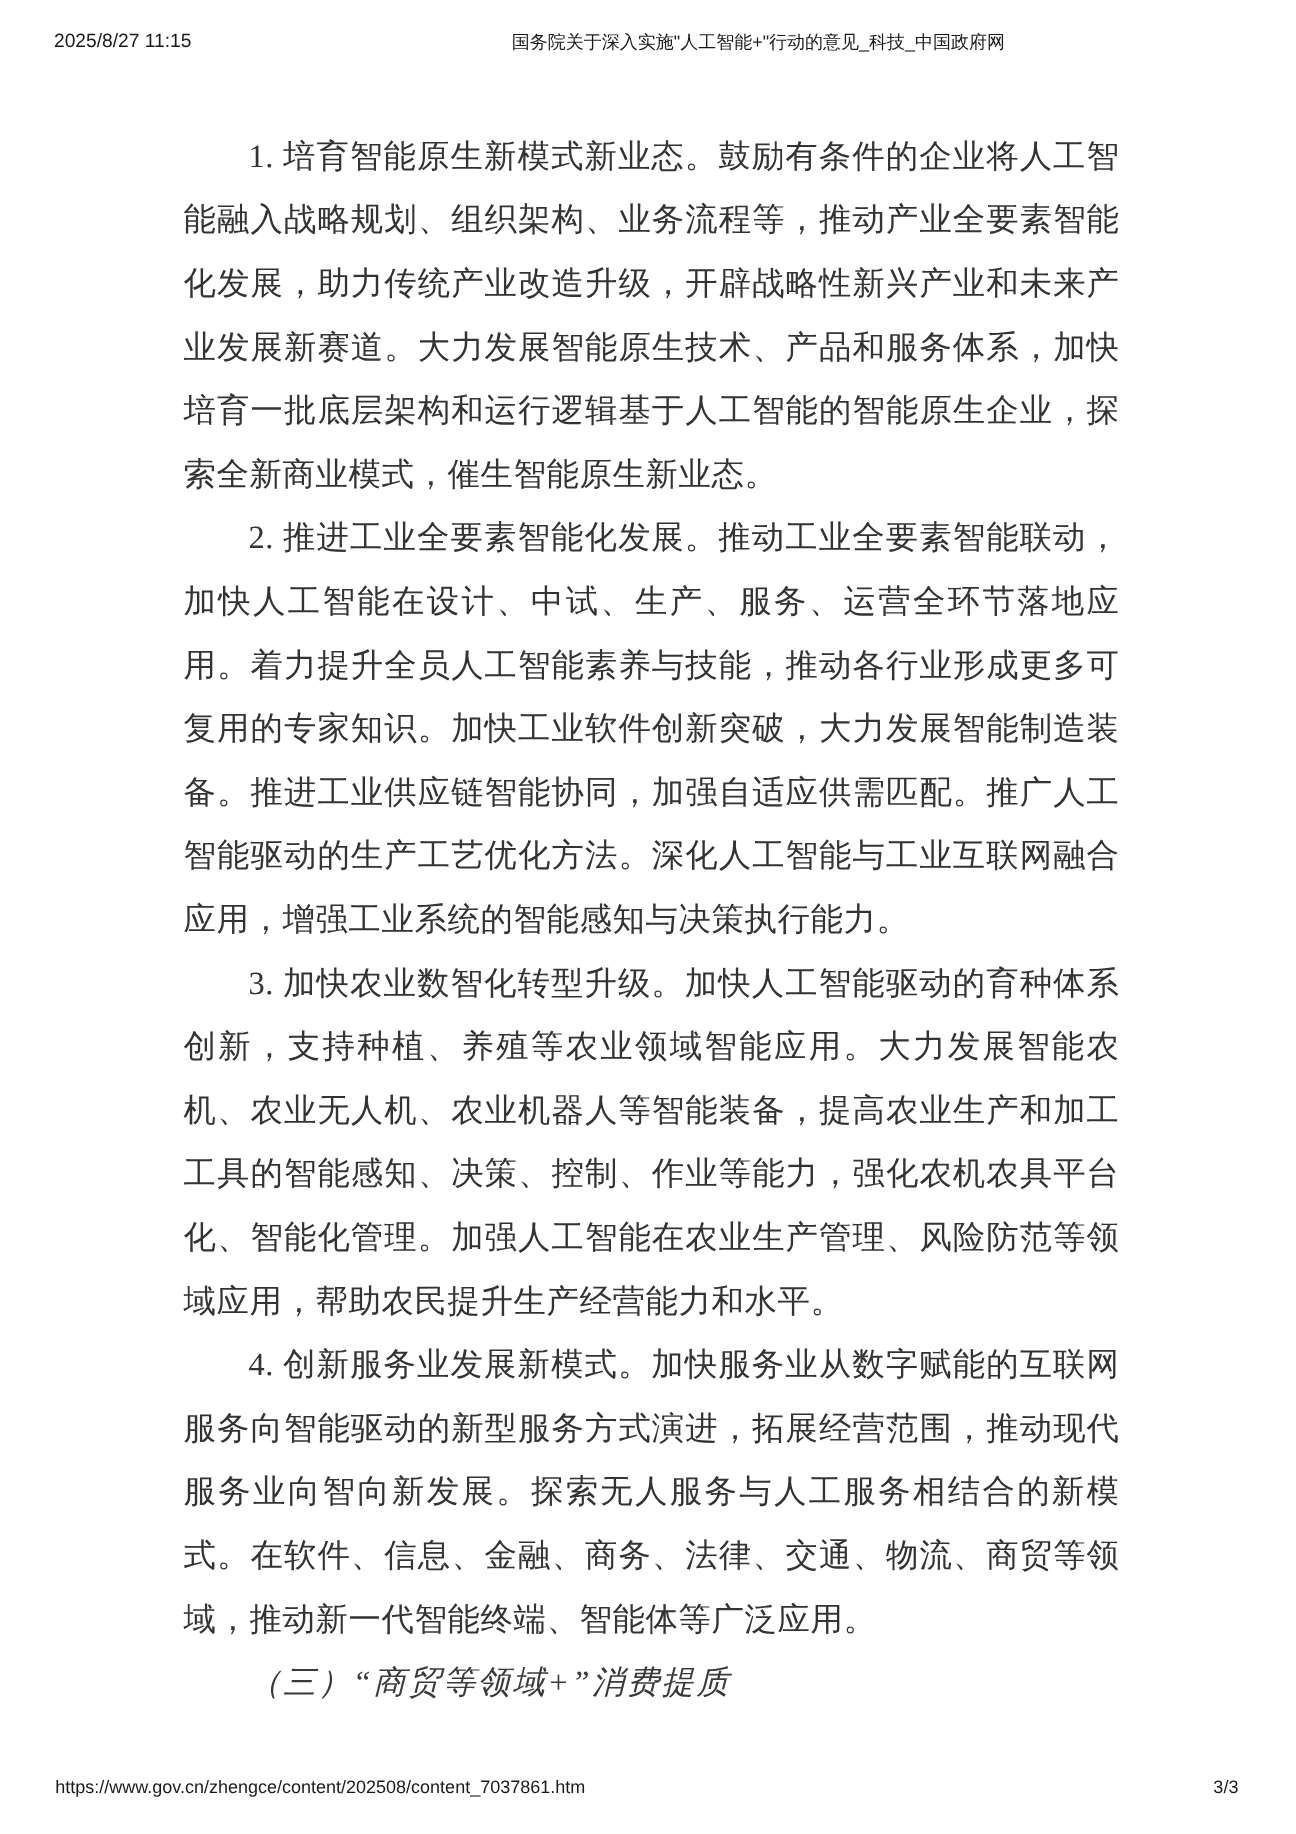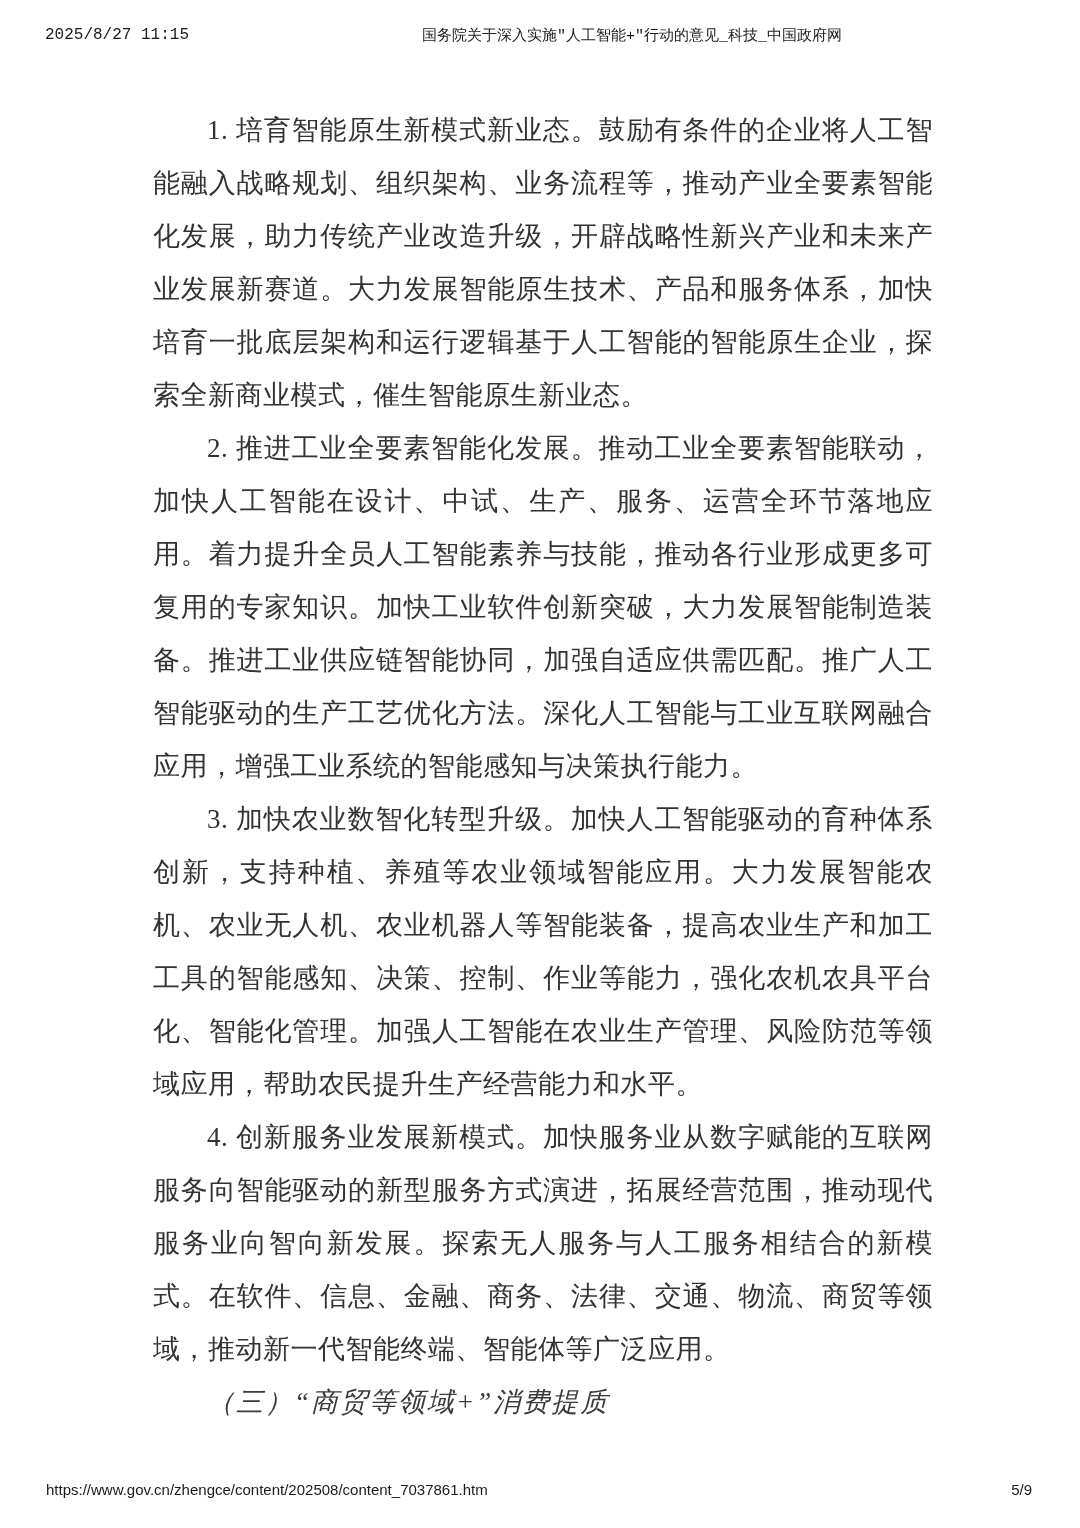--- a/index.html
+++ b/index.html
@@ -11,21 +11,21 @@
     position: relative;
     font-family: "Liberation Serif", "DejaVu Serif", serif;
     overflow: hidden;
   }
   .print-header {
     position: absolute;
     top: 26px;
     left: 0;
     width: 1080px;
     height: 24px;
-    font-family: Liberation Mono, monospace;
+    font-family: Liberation Sans, sans-serif;
     font-size: 16px;
     color: #1a1a1a;
     text-align: center;
   }
   .header-datetime {
     position: absolute;
     left: 45px;
     top: 0;
     white-space: nowrap;
   }
@@ -94,14 +94,14 @@
 <div class="document-body">
   <p>1. 培育智能原生新模式新业态。鼓励有条件的企业将人工智能融入战略规划、组织架构、业务流程等，推动产业全要素智能化发展，助力传统产业改造升级，开辟战略性新兴产业和未来产业发展新赛道。大力发展智能原生技术、产品和服务体系，加快培育一批底层架构和运行逻辑基于人工智能的智能原生企业，探索全新商业模式，催生智能原生新业态。</p>
   <p>2. 推进工业全要素智能化发展。推动工业全要素智能联动，加快人工智能在设计、中试、生产、服务、运营全环节落地应用。着力提升全员人工智能素养与技能，推动各行业形成更多可复用的专家知识。加快工业软件创新突破，大力发展智能制造装备。推进工业供应链智能协同，加强自适应供需匹配。推广人工智能驱动的生产工艺优化方法。深化人工智能与工业互联网融合应用，增强工业系统的智能感知与决策执行能力。</p>
   <p>3. 加快农业数智化转型升级。加快人工智能驱动的育种体系创新，支持种植、养殖等农业领域智能应用。大力发展智能农机、农业无人机、农业机器人等智能装备，提高农业生产和加工工具的智能感知、决策、控制、作业等能力，强化农机农具平台化、智能化管理。加强人工智能在农业生产管理、风险防范等领域应用，帮助农民提升生产经营能力和水平。</p>
   <p>4. 创新服务业发展新模式。加快服务业从数字赋能的互联网服务向智能驱动的新型服务方式演进，拓展经营范围，推动现代服务业向智向新发展。探索无人服务与人工服务相结合的新模式。在软件、信息、金融、商务、法律、交通、物流、商贸等领域，推动新一代智能终端、智能体等广泛应用。</p>
   <p class="section-heading">（三）“商贸等领域+”消费提质</p>
 </div>
 
 <div class="print-footer">
   <span class="footer-url">https://www.gov.cn/zhengce/content/202508/content_7037861.htm</span>
-  <span class="footer-page">5/9</span>
+  <span class="footer-page">3/3</span>
 </div>
 
 </body></html>

